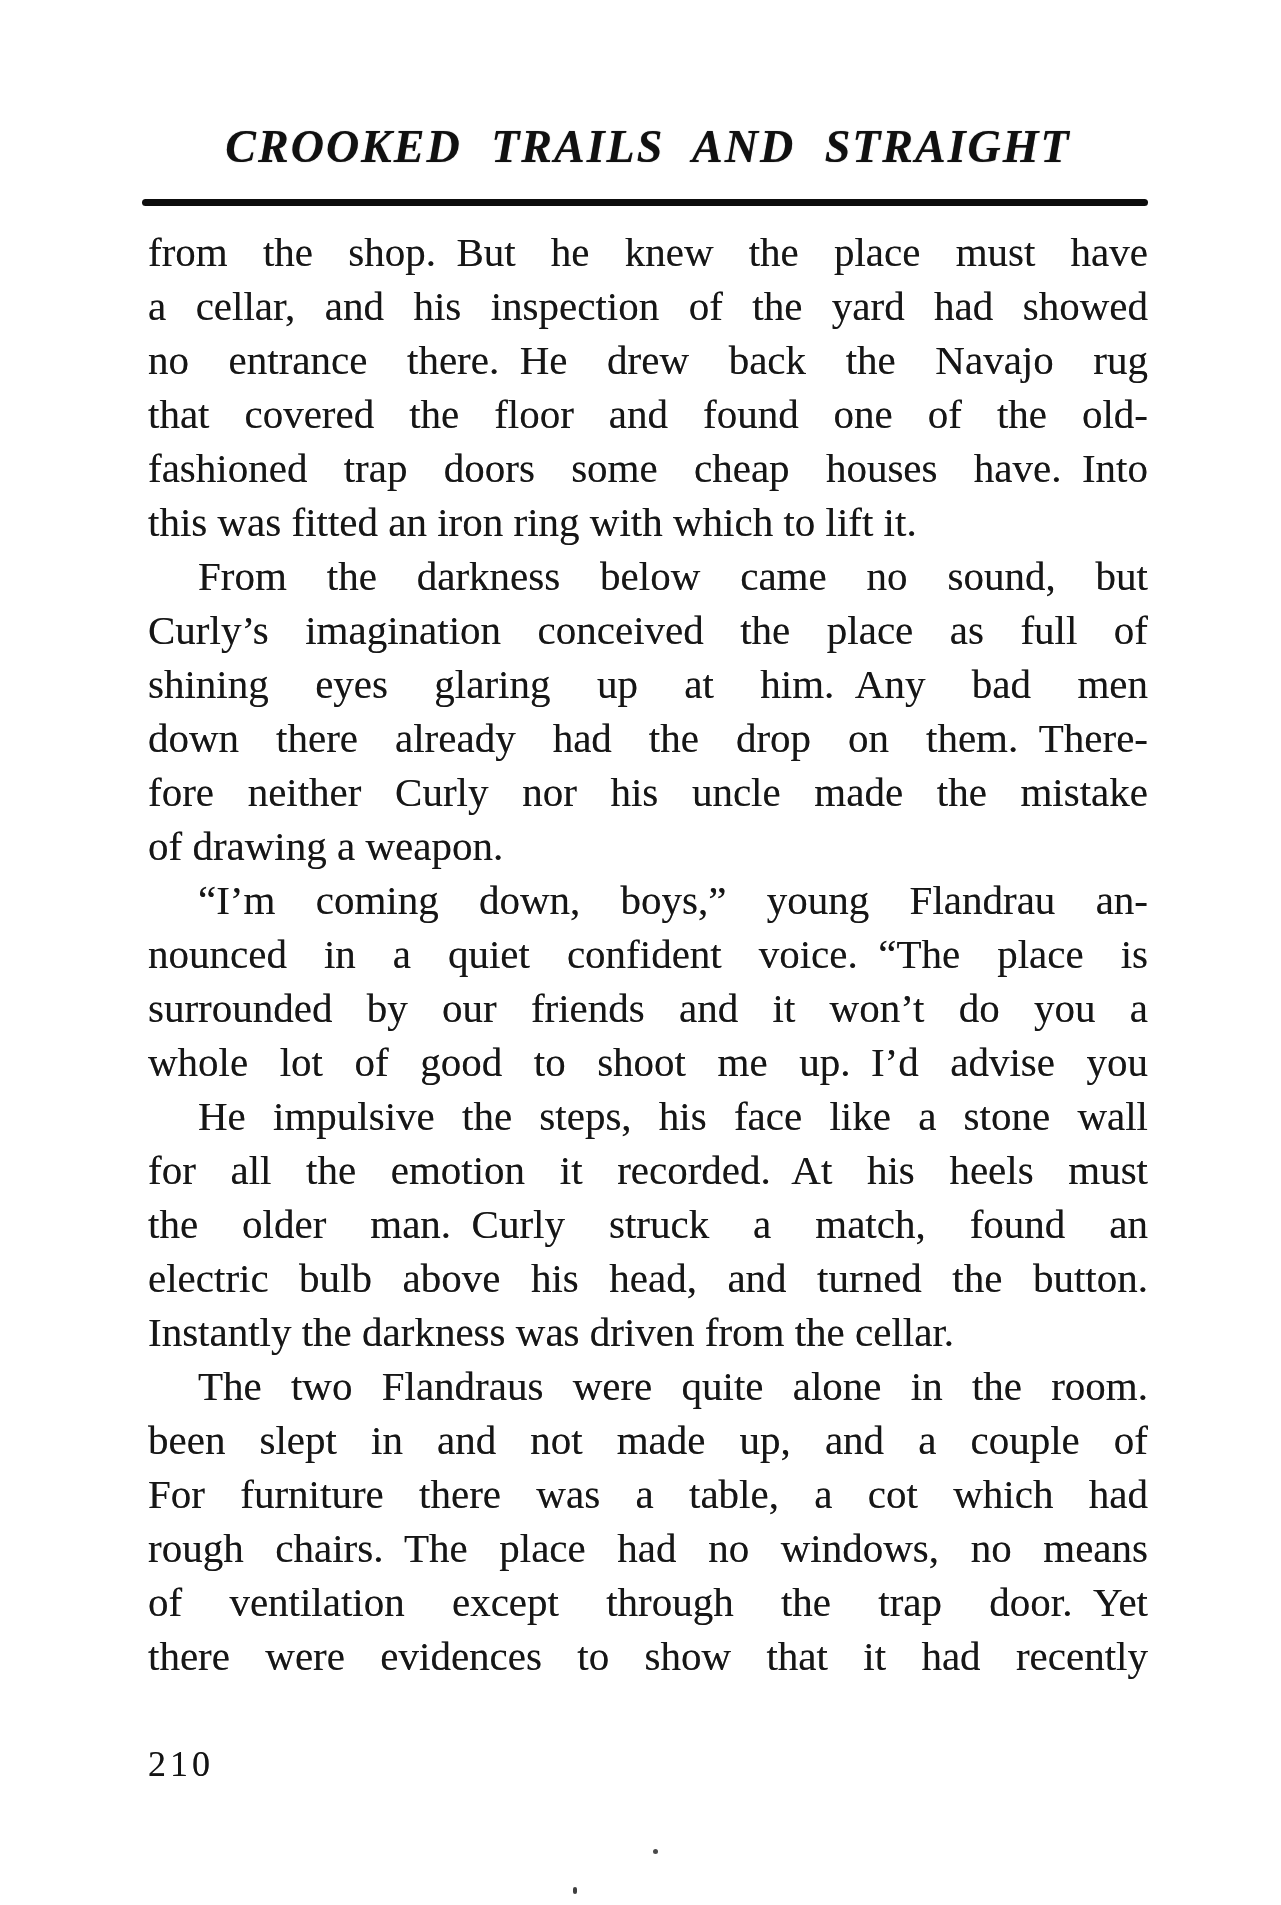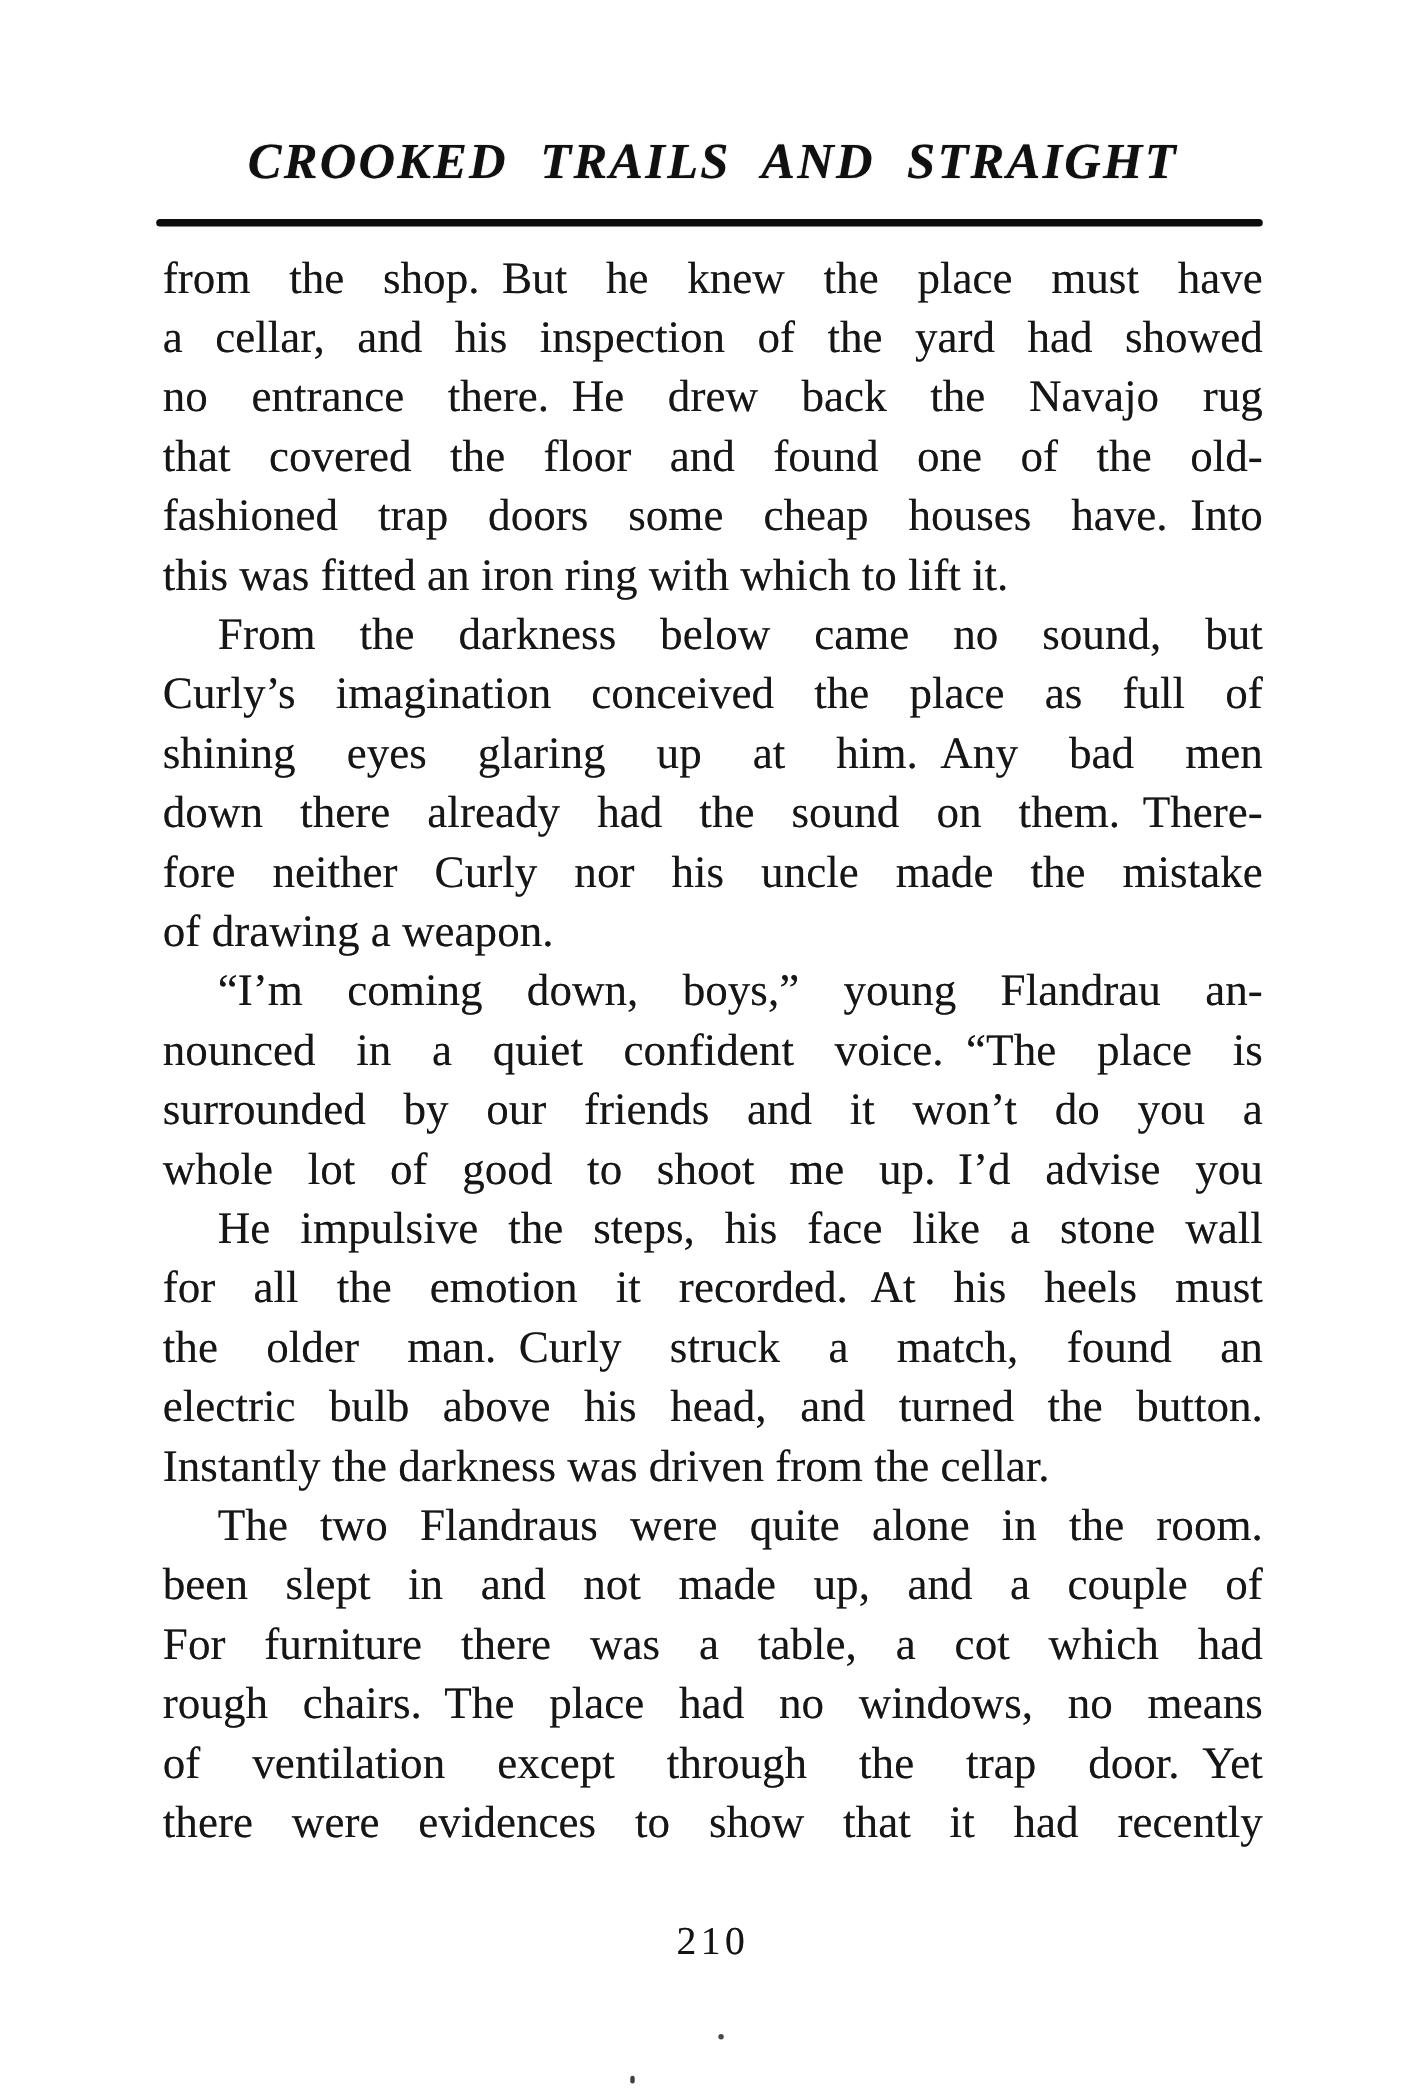--- a/index.html
+++ b/index.html
@@ -61,21 +61,21 @@
     text-align-last: justify;
   }
   .line.indent {
     text-indent: 50px;
   }
   .folio {
     position: absolute;
     top: 1742px;
     left: 148px;
     width: 1000px;
-    text-align: center;
+    text-align: left;
     font-size: 36px;
     line-height: 44px;
     letter-spacing: 4px;
     color: #141414;
     text-shadow: 0 0 0.6px rgba(0,0,0,0.5);
   }
   .speck {
     position: absolute;
     background: #2a2a2a;
     border-radius: 50%;
@@ -94,21 +94,21 @@
   <div class="body-text">
       <div class="line just">from the shop. But he knew the place must have</div>
       <div class="line just">a cellar, and his inspection of the yard had showed</div>
       <div class="line just">no entrance there. He drew back the Navajo rug</div>
       <div class="line just">that covered the floor and found one of the old-</div>
       <div class="line just">fashioned trap doors some cheap houses have. Into</div>
       <div class="line">this was fitted an iron ring with which to lift it.</div>
       <div class="line just indent">From the darkness below came no sound, but</div>
       <div class="line just">Curly’s imagination conceived the place as full of</div>
       <div class="line just">shining eyes glaring up at him. Any bad men</div>
-      <div class="line just">down there already had the sound on them. There-</div>
+      <div class="line just">down there already had the drop on them. There-</div>
       <div class="line just">fore neither Curly nor his uncle made the mistake</div>
       <div class="line">of drawing a weapon.</div>
       <div class="line just indent">“I’m coming down, boys,” young Flandrau an-</div>
       <div class="line just">nounced in a quiet confident voice. “The place is</div>
       <div class="line just">surrounded by our friends and it won’t do you a</div>
       <div class="line just">whole lot of good to shoot me up. I’d advise you</div>
       <div class="line just indent">He impulsive the steps, his face like a stone wall</div>
       <div class="line just">for all the emotion it recorded. At his heels must</div>
       <div class="line just">the older man. Curly struck a match, found an</div>
       <div class="line just">electric bulb above his head, and turned the button.</div>

